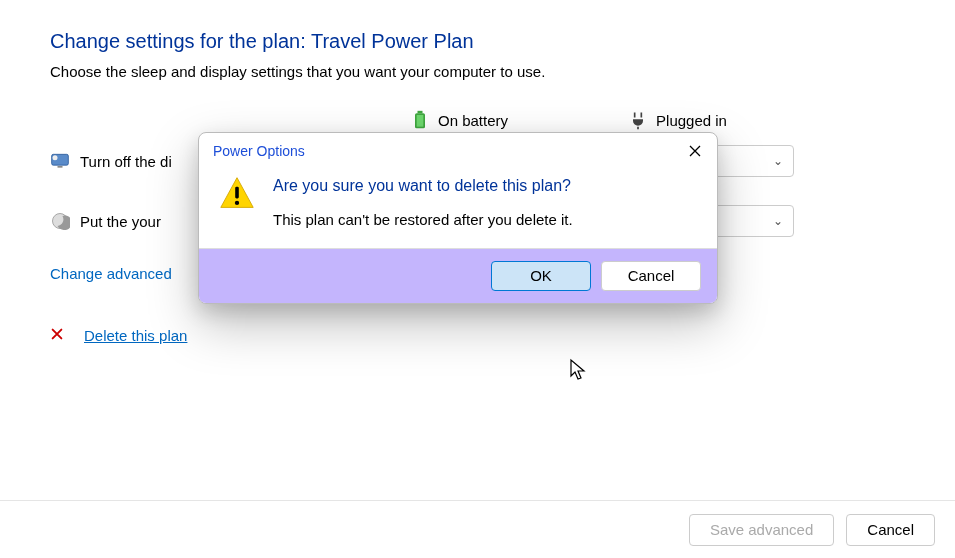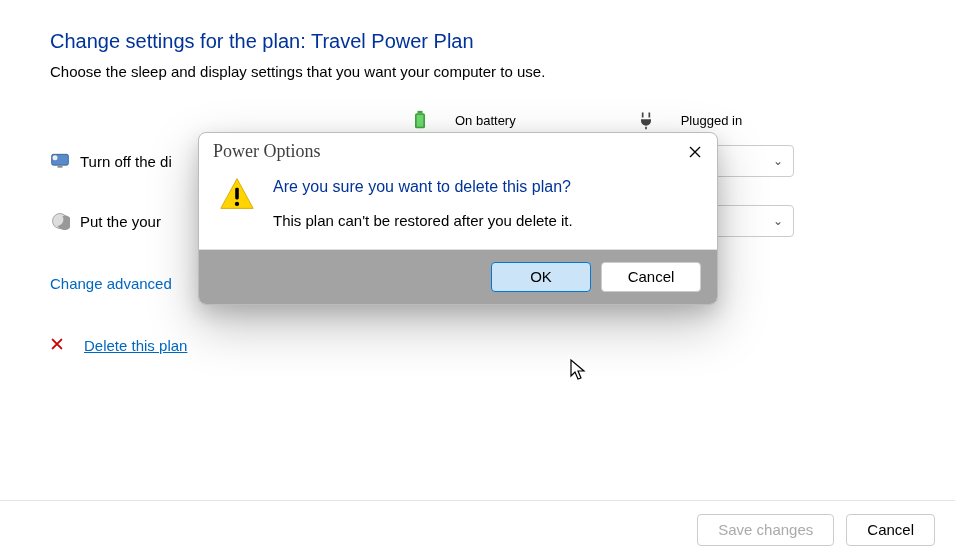--- a/index.html
+++ b/index.html
@@ -3,56 +3,56 @@
   <meta charset="utf-8">
   <style>
     * { box-sizing: border-box; margin: 0; padding: 0; font-family: "Segoe UI", Tahoma, sans-serif; }
     body { width: 955px; height: 558px; background: #fff; position: relative; overflow: hidden; font-size: 15px; }
 
     .page { padding: 30px 50px 0 50px; }
     .page-title { font-size: 20px; font-weight: 400; color: #003399; margin-bottom: 10px; }
     .page-subtitle { font-size: 15px; color: #000; margin-bottom: 30px; }
 
     .columns-header { display: flex; align-items: center; gap: 120px; margin-left: 360px; margin-bottom: 15px; }
-    .col-head { display: flex; align-items: center; gap: 25px; font-size: 13px; color: #000; }
+    .col-head { display: flex; align-items: center; gap: 8px; font-size: 15px; color: #000; }
 
     .setting-row { display: flex; align-items: center; margin-bottom: 28px; position: relative; }
     .setting-label { display: flex; align-items: center; gap: 10px; font-size: 15px; color: #000; width: 340px; }
     .setting-icon { width: 20px; height: 20px; flex: 0 0 20px; }
     .dropdowns { display: flex; gap: 28px; }
     .dropdown { width: 188px; height: 32px; border: 1px solid #ccc; border-radius: 4px; background: #fff; padding: 0 10px; display: flex; align-items: center; justify-content: flex-end; }
     .dd-chevron { font-size: 12px; color: #555; }
 
     .link { color: #0067c0; font-size: 15px; text-decoration: none; }
-    .link-advanced { display: inline-block; margin-top: 10px; margin-bottom: 45px; }
+    .link-advanced { display: inline-block; margin-bottom: 45px; }
     .link-delete { display: inline-flex; align-items: center; gap: 20px; text-decoration: underline; color: #0067c0; }
 
     .footer-bar { position: absolute; bottom: 0; left: 0; right: 0; height: 58px; border-top: 1px solid #e5e5e5; display: flex; justify-content: flex-end; align-items: center; padding-right: 20px; gap: 12px; background: #fff; }
     .btn { height: 32px; padding: 0 20px; border: 1px solid #ccc; border-radius: 4px; background: #fff; font-size: 15px; cursor: pointer; }
     .btn.disabled { color: #aaa; cursor: default; }
 
     
     .modal {
       position: absolute;
       left: 198px; top: 132px;
       width: 520px;
       background: #fff;
       border: 1px solid #bbb;
       border-radius: 8px;
       box-shadow: 0 20px 50px rgba(0,0,0,0.25), 0 8px 20px rgba(0,0,0,0.15);
       overflow: hidden;
     }
     .modal-titlebar { display: flex; justify-content: space-between; align-items: center; padding: 8px 12px 6px 14px; }
-    .modal-title { font-size: 18px; color: #404040; font-family: Liberation Serif, serif; }
+    .modal-title { font-size: 14px; color: #1d4ed8; }
     .modal-close { width: 20px; height: 20px; display: flex; align-items: center; justify-content: center; cursor: pointer; font-size: 13px; }
     .modal-body { display: flex; padding: 8px 20px 20px 20px; gap: 18px; }
     .warn-icon { flex: 0 0 36px; }
     .modal-content h2 { font-size: 16px; font-weight: 400; color: #003399; line-height: 1.35; margin-bottom: 14px; }
     .modal-content p { font-size: 15px; color: #000; }
-    .modal-footer { background: #a3a3a3; border-top: 1px solid #ddd; padding: 12px 16px; display: flex; justify-content: flex-end; gap: 10px; }
+    .modal-footer { background: #c4b5fd; border-top: 1px solid #ddd; padding: 12px 16px; display: flex; justify-content: flex-end; gap: 10px; }
     .modal-btn { width: 100px; height: 30px; border: 1px solid #ccc; border-radius: 4px; background: #fff; font-size: 15px; cursor: pointer; }
     .modal-btn.primary { background: #cce4f7; border-color: #0078d4; }
 
     .cursor { position: absolute; left: 569px; top: 358px; pointer-events: none; }
   </style>
 </head>
 <body>
 
 <div class="page">
   <h1 class="page-title">Change settings for the plan: Travel Power Plan</h1>
@@ -126,21 +126,21 @@
     <span>
       <svg viewBox="0 0 16 16" width="14" height="14">
           <path d="M3 3l10 10M13 3L3 13" stroke="#c00" stroke-width="2.2" stroke-linecap="round"></path>
         </svg>
     </span>
     <span>Delete this plan</span>
   </a>
 </div>
 
 <div class="footer-bar">
-  <button class="btn disabled">Save changes</button>
+  <button class="btn disabled">Save advanced</button>
   <button class="btn">Cancel</button>
 </div>
 
 <div class="modal">
   <div class="modal-titlebar">
     <span class="modal-title">Power Options</span>
     <span class="modal-close">
       <svg viewBox="0 0 12 12" width="12" height="12">
           <path d="M1 1l10 10M11 1L1 11" stroke="#000" stroke-width="1.3"></path>
         </svg>

